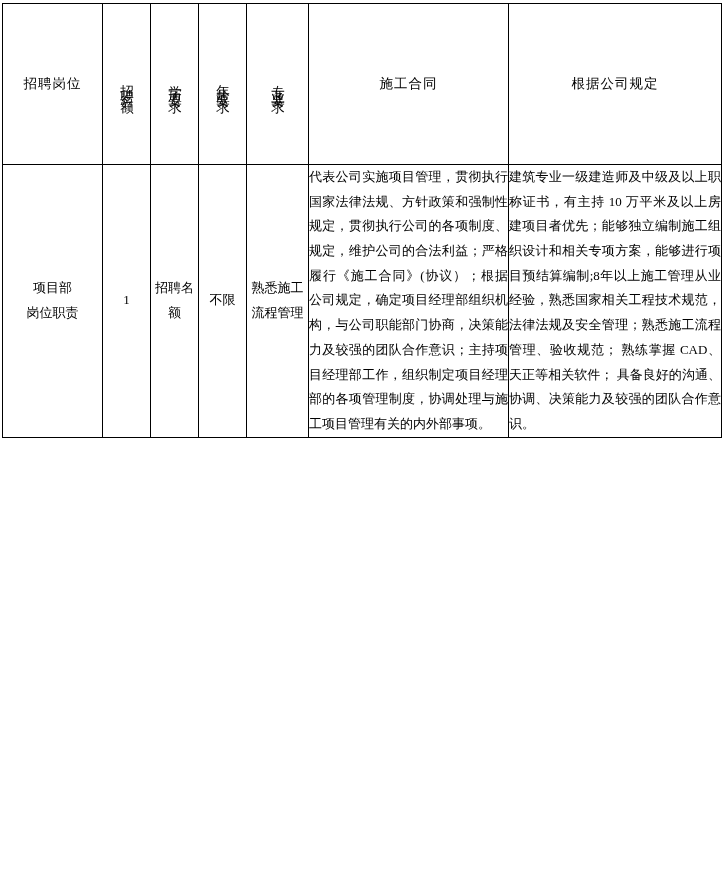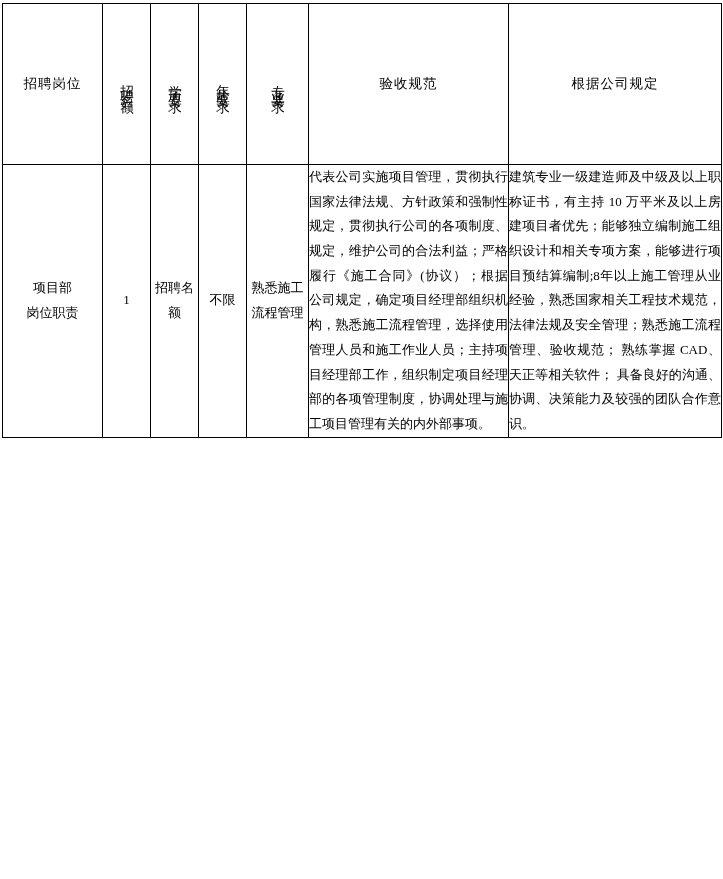--- a/index.html
+++ b/index.html
@@ -136,38 +136,38 @@
               <span class="vertical-text two-col">年龄要求</span>
             </div>
         </th>
         <th>
           <div class="hdr-cell-inner">
               <span class="vertical-text two-col">专业要求</span>
             </div>
         </th>
         <th>
           <div class="hdr-cell-inner">
-              <span class="horiz-text">验收规范</span>
+              <span class="horiz-text">施工合同</span>
             </div>
         </th>
         <th>
           <div class="hdr-cell-inner">
               <span class="horiz-text">根据公司规定</span>
             </div>
         </th>
       </tr>
     </thead>
     <tbody>
       <tr class="body-row">
         <td class="cell-center">
           <div>项目部</div>
           <div>岗位职责</div>
         </td>
         <td class="cell-center">1</td>
         <td class="cell-narrow">招聘名额</td>
         <td class="cell-narrow">不限</td>
         <td class="cell-narrow">熟悉施工流程管理</td>
-        <td class="cell-para">代表公司实施项目管理，贯彻执行国家法律法规、方针政策和强制性规定，贯彻执行公司的各项制度、规定，维护公司的合法利益；严格履行《施工合同》(协议）；根据公司规定，确定项目经理部组织机构，熟悉施工流程管理，选择使用管理人员和施工作业人员；主持项目经理部工作，组织制定项目经理部的各项管理制度，协调处理与施工项目管理有关的内外部事项。</td>
+        <td class="cell-para">代表公司实施项目管理，贯彻执行国家法律法规、方针政策和强制性规定，贯彻执行公司的各项制度、规定，维护公司的合法利益；严格履行《施工合同》(协议）；根据公司规定，确定项目经理部组织机构，与公司职能部门协商，决策能力及较强的团队合作意识；主持项目经理部工作，组织制定项目经理部的各项管理制度，协调处理与施工项目管理有关的内外部事项。</td>
         <td class="cell-para mid">建筑专业一级建造师及中级及以上职称证书，有主持 10 万平米及以上房建项目者优先；能够独立编制施工组织设计和相关专项方案，能够进行项目预结算编制;8年以上施工管理从业经验，熟悉国家相关工程技术规范，法律法规及安全管理；熟悉施工流程管理、验收规范； 熟练掌握 CAD、天正等相关软件； 具备良好的沟通、协调、决策能力及较强的团队合作意识。</td>
       </tr>
     </tbody>
   </table>
 </div>
 
 </body></html>

